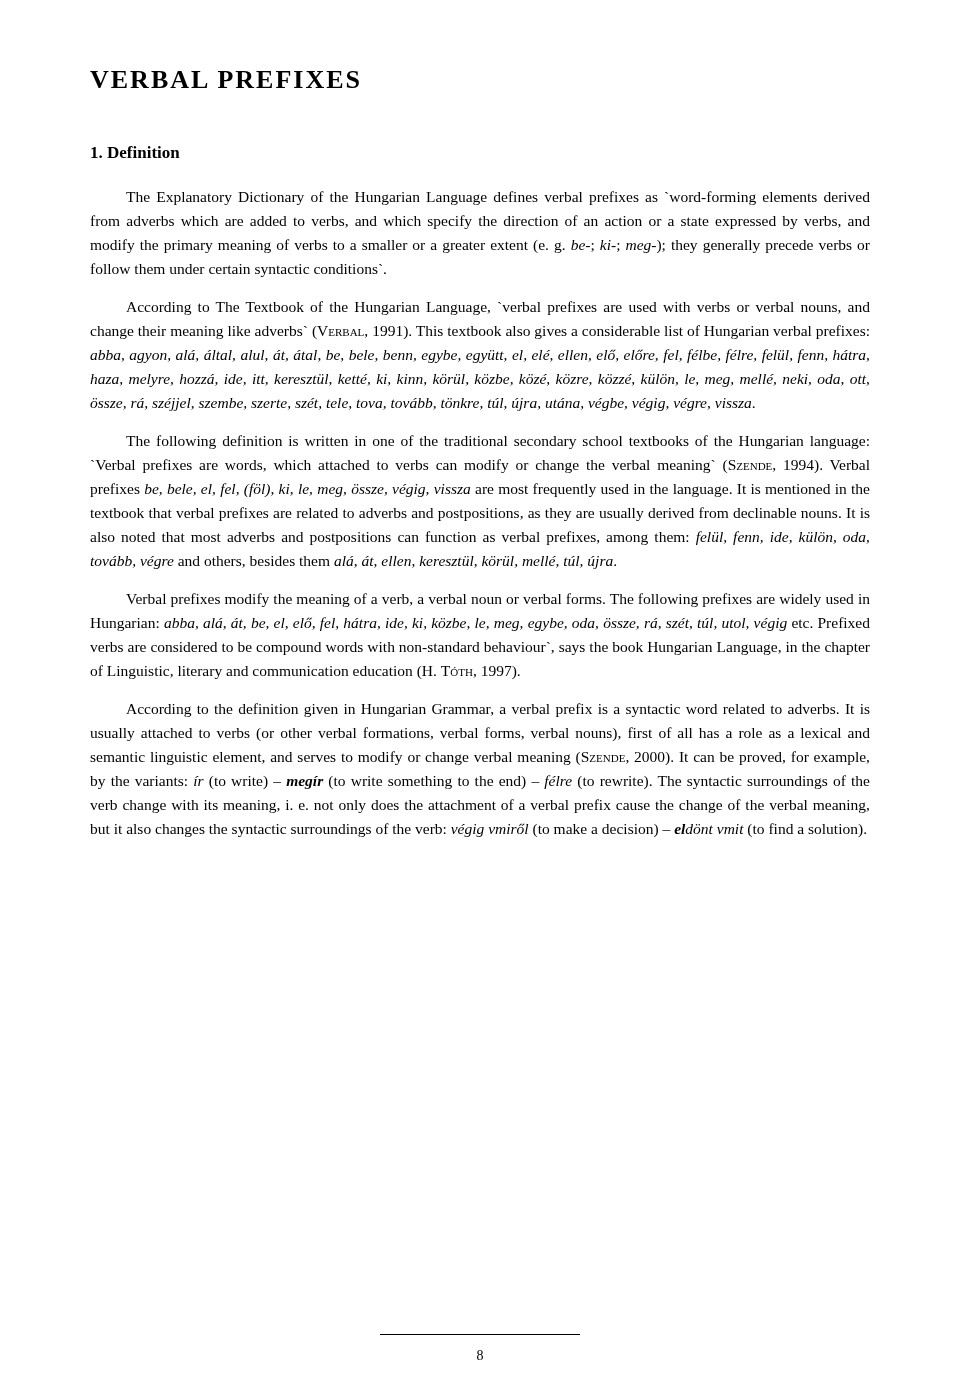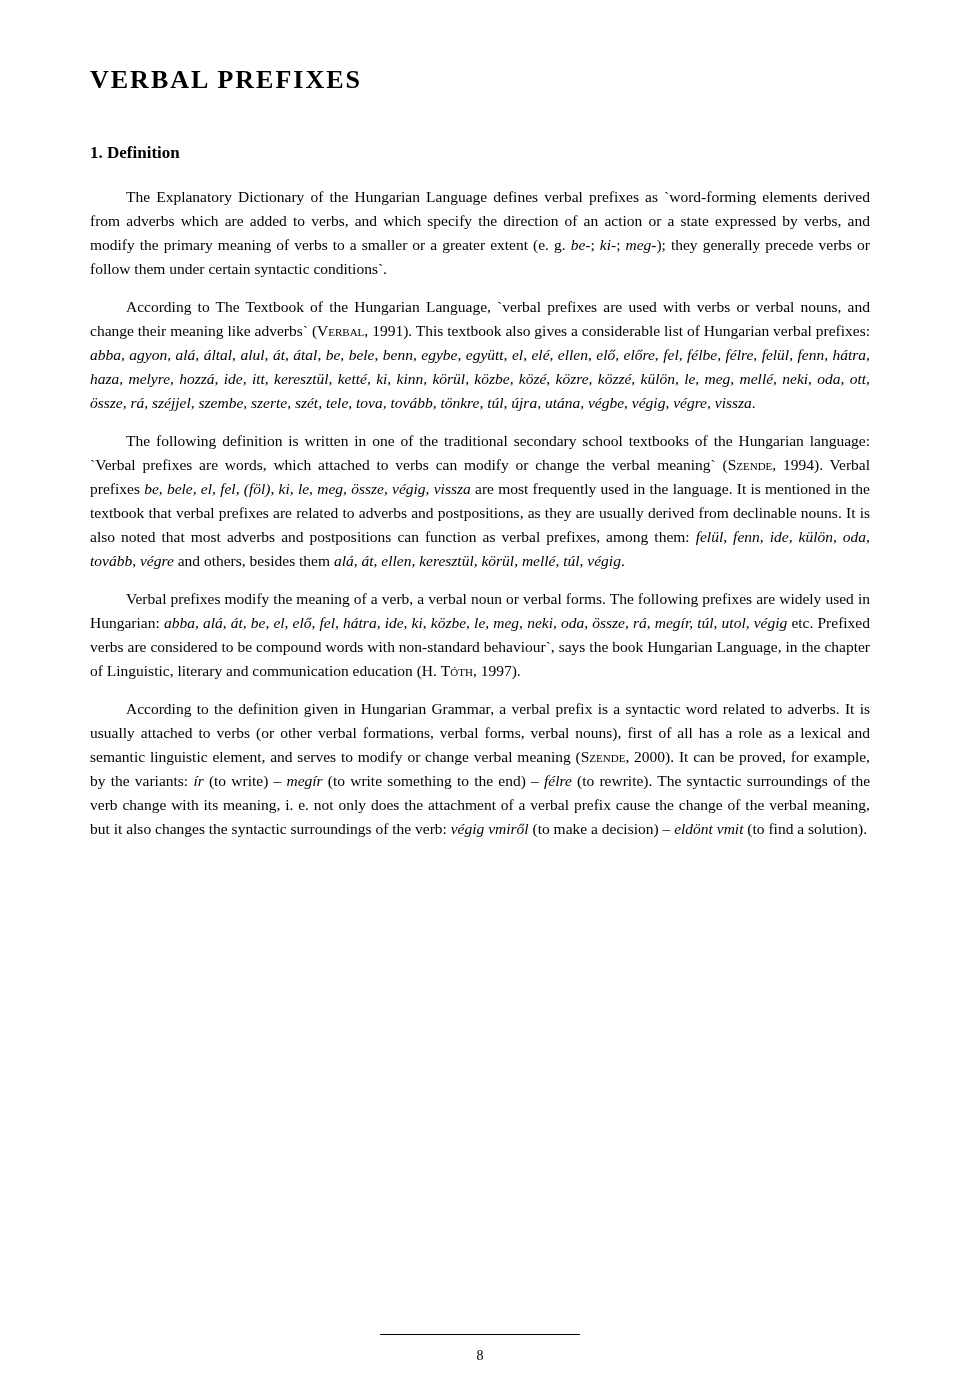--- a/index.html
+++ b/index.html
@@ -47,21 +47,21 @@
       text-align: justify;
       margin-bottom: 14px;
       text-indent: 36px;
     }
 
     em {
       font-style: italic;
     }
 
     strong {
-      font-weight: normal;
+      font-weight: bold;
     }
 
     .small-caps {
       font-variant: small-caps;
     }
 
     .page-footer {
       position: absolute;
       bottom: 30px;
       left: 0;
@@ -109,27 +109,27 @@
   </p>
 
   <p class="paragraph">
     The following definition is written in one of the traditional secondary school textbooks
     of the Hungarian language: `Verbal prefixes are words, which attached to verbs can modify
     or change the verbal meaning` (<span class="small-caps">Szende</span>, 1994). Verbal prefixes <em>be, bele, el, fel, (föl), ki, le, meg,
     össze, végig, vissza</em> are most frequently used in the language. It is mentioned in the textbook
     that verbal prefixes are related to adverbs and postpositions, as they are usually derived
     from declinable nouns. It is also noted that most adverbs and postpositions can function as
     verbal prefixes, among them: <em>felül, fenn, ide, külön, oda, tovább, végre</em> and others, besides them
-    <em>alá, át, ellen, keresztül, körül, mellé, túl, végig</em>.
+    <em>alá, át, ellen, keresztül, körül, mellé, túl, újra</em>.
   </p>
 
   <p class="paragraph">
     Verbal prefixes modify the meaning of a verb, a verbal noun or verbal forms. The
     following prefixes are widely used in Hungarian: <em>abba, alá, át, be, el, elő, fel, hátra, ide, ki, közbe,
-    le, meg, neki, oda, össze, rá, megír, túl, utol, végig</em> etc. Prefixed verbs are considered to be
+    le, meg, egybe, oda, össze, rá, szét, túl, utol, végig</em> etc. Prefixed verbs are considered to be
     compound words with non-standard behaviour`, says the book Hungarian Language, in the
     chapter of Linguistic, literary and communication education (H. <span class="small-caps">Tóth</span>, 1997).
   </p>
 
   <p class="paragraph">
     According to the definition given in Hungarian Grammar, a verbal prefix is a syntactic
     word related to adverbs. It is usually attached to verbs (or other verbal formations, verbal
     forms, verbal nouns), first of all has a role as a lexical and semantic linguistic element, and
     serves to modify or change verbal meaning (<span class="small-caps">Szende</span>, 2000). It can be proved, for example,
     by the variants: <em>ír</em> (to write) – <strong><em>megír</em></strong> (to write something to the end) – <em>félre</em> (to rewrite). The

